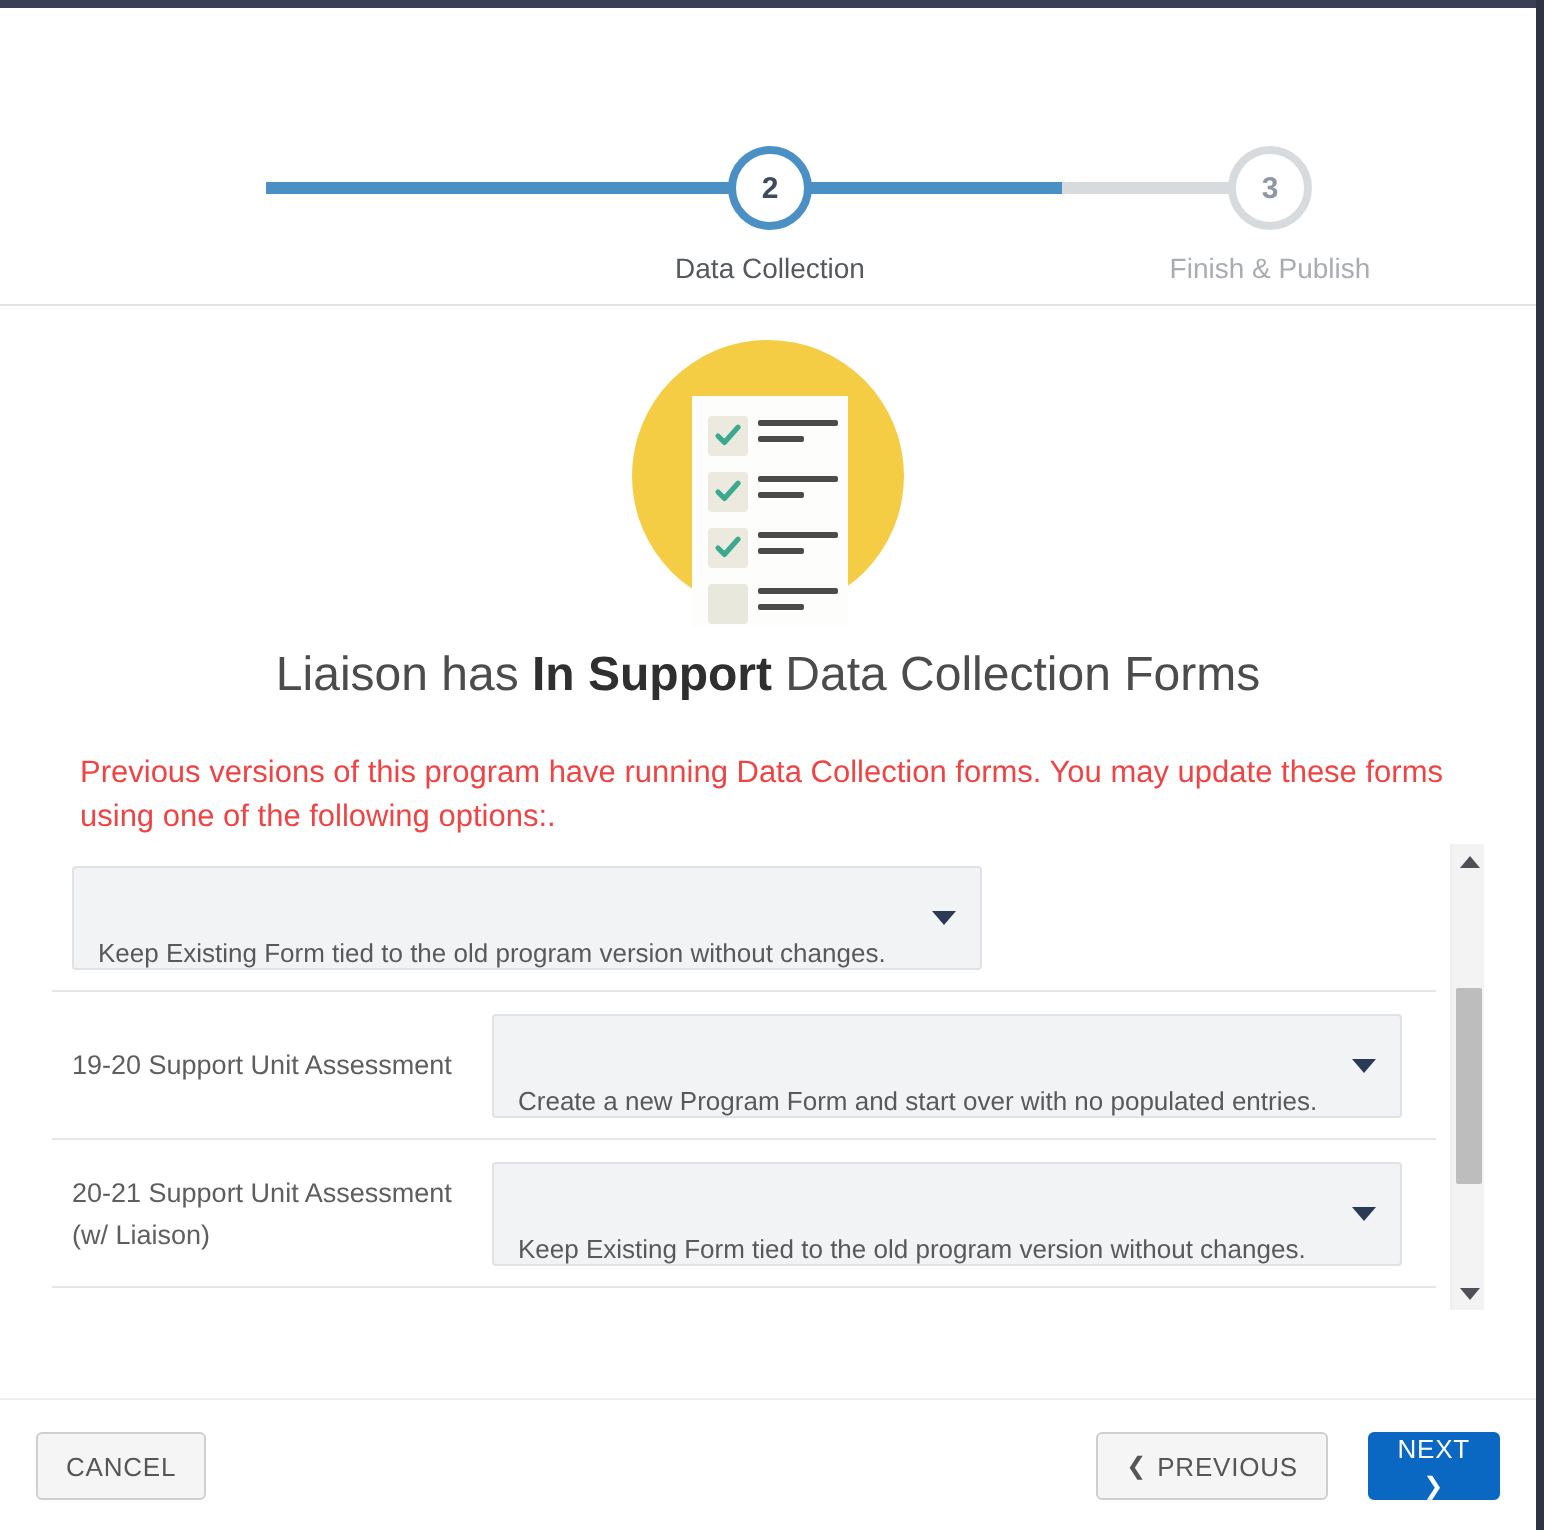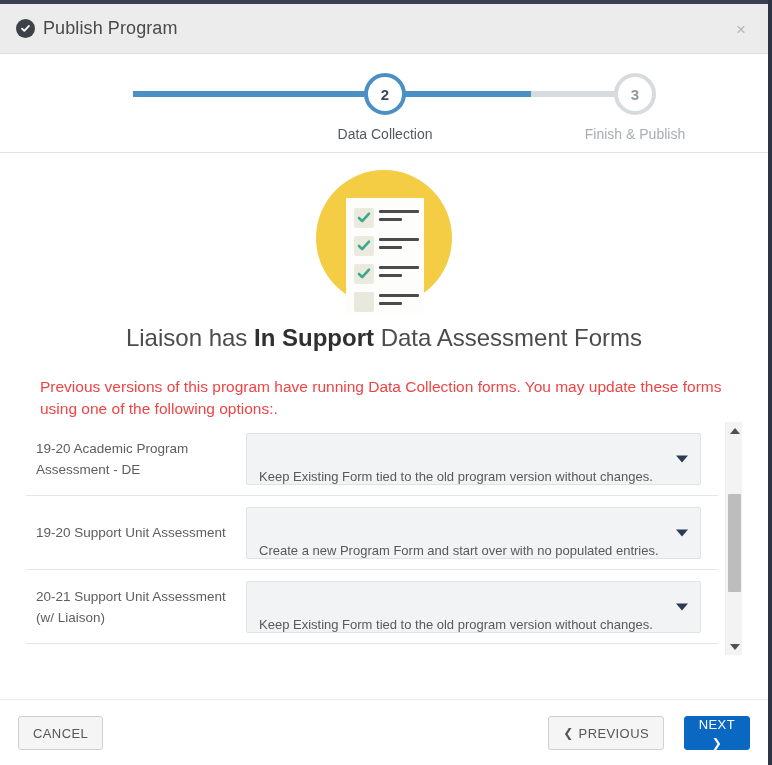--- a/index.html
+++ b/index.html
@@ -401,31 +401,20 @@
   .chev { font-size: 12px; line-height: 1; }
 </style>
 </head>
 <body>
 
 <div id="app">
 
   <div class="bg-strip"></div>
   <div class="bg-strip-right"></div>
 
-  <div class="modal-header">
-    <div class="header-title-wrap">
-      <span class="check-badge">
-        <svg width="13" height="13" viewBox="0 0 13 13">
-          <path d="M3 6.6 L5.3 8.9 L10 3.9" stroke="#ffffff" stroke-width="1.8" fill="none" stroke-linecap="round" stroke-linejoin="round"></path>
-        </svg>
-      </span>
-      <span class="header-title">Publish Program</span>
-    </div>
-    <button class="close-btn">×</button>
-  </div>
 
   <div class="stepper-area">
     <div class="stepper">
       <div class="conn conn-1"></div>
       <div class="conn conn-2a"></div>
       <div class="conn conn-2b"></div>
 
 
       <div class="step step-2">
         <div class="step-circle active">
@@ -490,30 +479,29 @@
           <div class="ill-lines">
             <div class="ill-line long"></div>
             <div class="ill-line short"></div>
           </div>
         </div>
 
       </div>
     </div>
 
     <div class="headline">
-      <span>Liaison has </span><b>In Support</b><span> Data Assessment Forms</span>
+      <span>Liaison has </span><b>In Support</b><span> Data Collection Forms</span>
     </div>
 
     <div class="intro">Previous versions of this program have running Data Collection forms. You may update these forms using one of the following options:.</div>
 
     <div class="list-wrap">
       <div class="list-view">
 
         <div class="row">
-          <div class="row-label">19-20 Academic Program Assessment - DE</div>
           <div class="select">
             <span class="select-text">Keep Existing Form tied to the old program version without changes.</span>
             <span class="select-caret"></span>
           </div>
         </div>
 
         <div class="row">
           <div class="row-label">19-20 Support Unit Assessment</div>
           <div class="select">
             <span class="select-text">Create a new Program Form and start over with no populated entries.</span>

